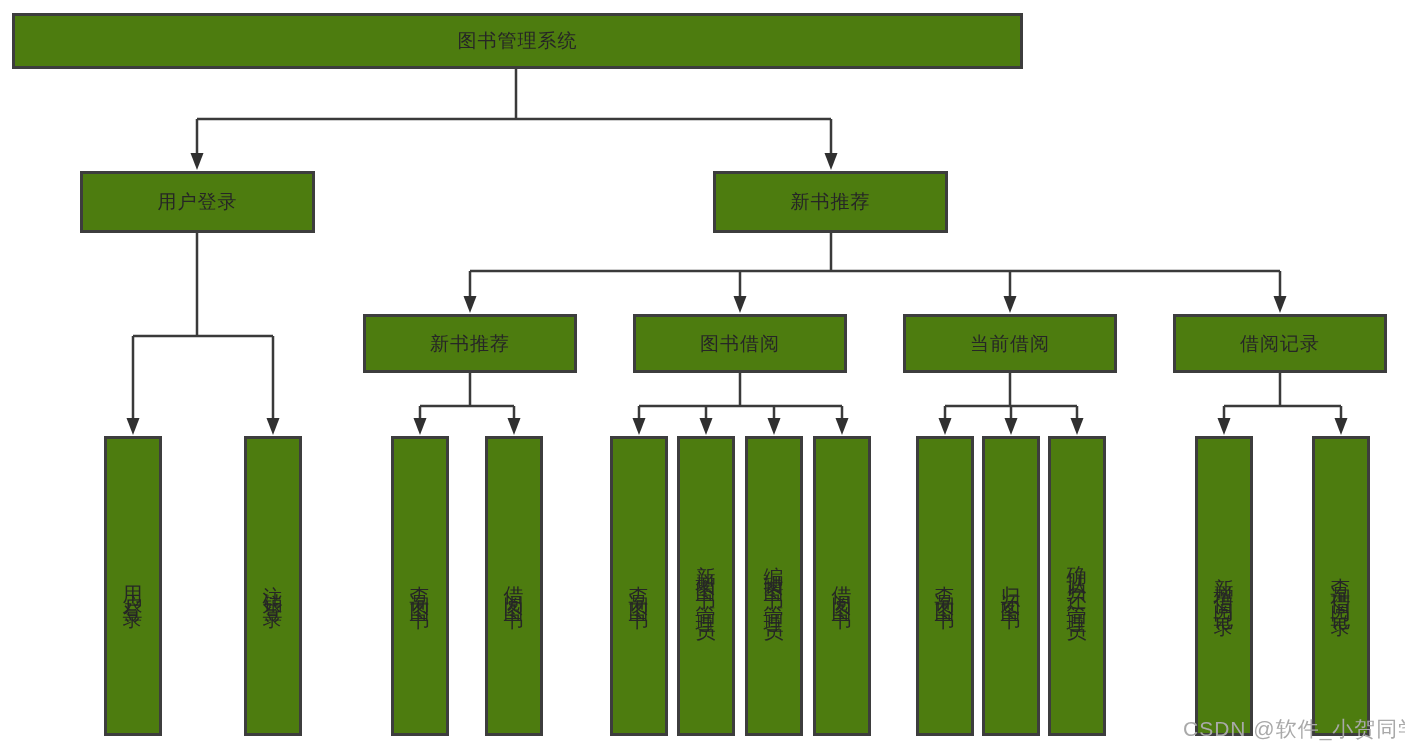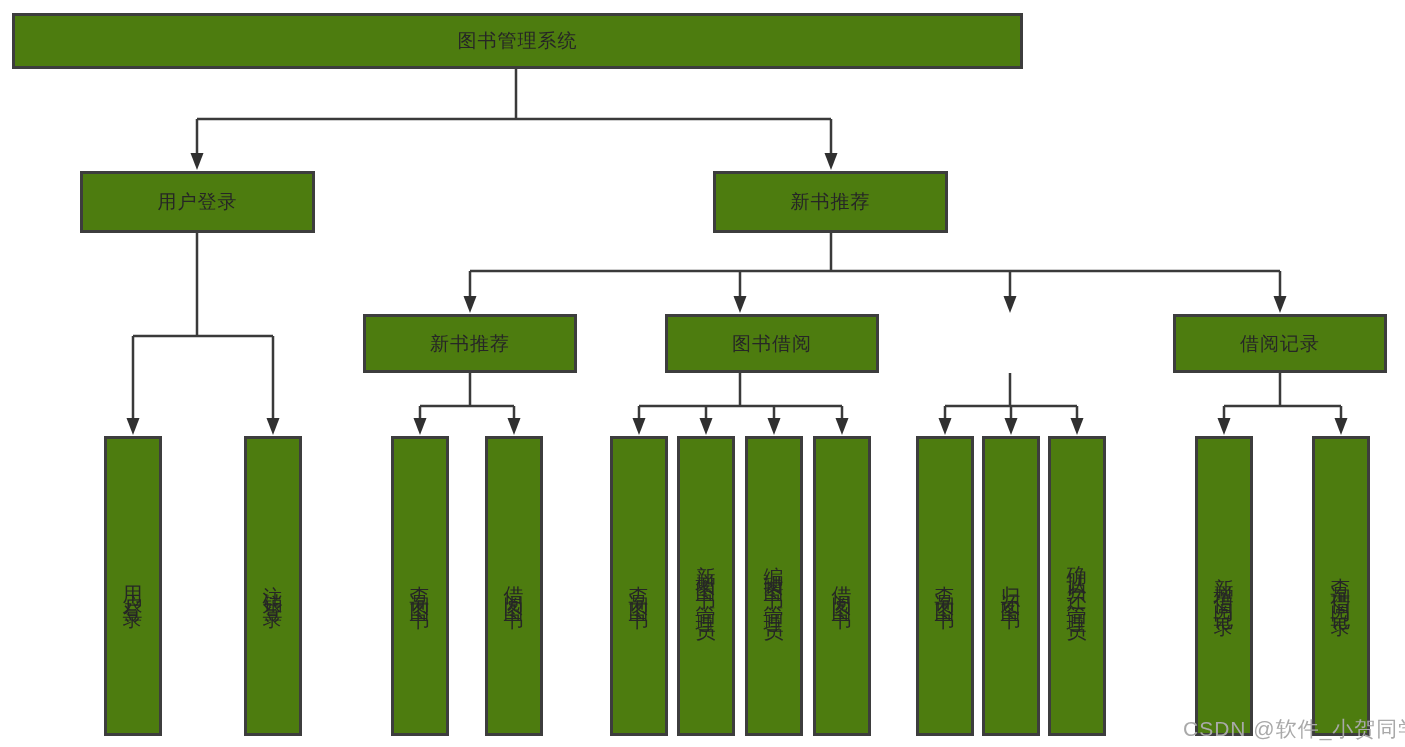--- a/index.html
+++ b/index.html
@@ -111,22 +111,25 @@
   <div class="node h-node" style="left:80px; top:171px; width:235px; height:62px;">
     <span>用户登录</span>
   </div>
   <div class="node h-node" style="left:713px; top:171px; width:235px; height:62px;">
     <span>新书推荐</span>
   </div>
 
   <div class="node h-node" style="left:363px; top:314px; width:214px; height:59px;">
     <span>新书推荐</span>
   </div>
-  <div class="node h-node" style="left:633px; top:314px; width:214px; height:59px;margin-left:32px;">
+  <div class="node h-node" style="left:633px; top:314px; width:214px; height:59px;">
     <span>图书借阅</span>
+  </div>
+  <div class="node h-node" style="left:903px; top:314px; width:214px; height:59px;">
+    <span>当前借阅</span>
   </div>
   <div class="node h-node" style="left:1173px; top:314px; width:214px; height:59px;">
     <span>借阅记录</span>
   </div>
 
   <div class="node leaf" style="left:104px;">
     <span class="v-text">用户登录</span>
   </div>
   <div class="node leaf" style="left:244px;">
     <span class="v-text">注销登录</span>

